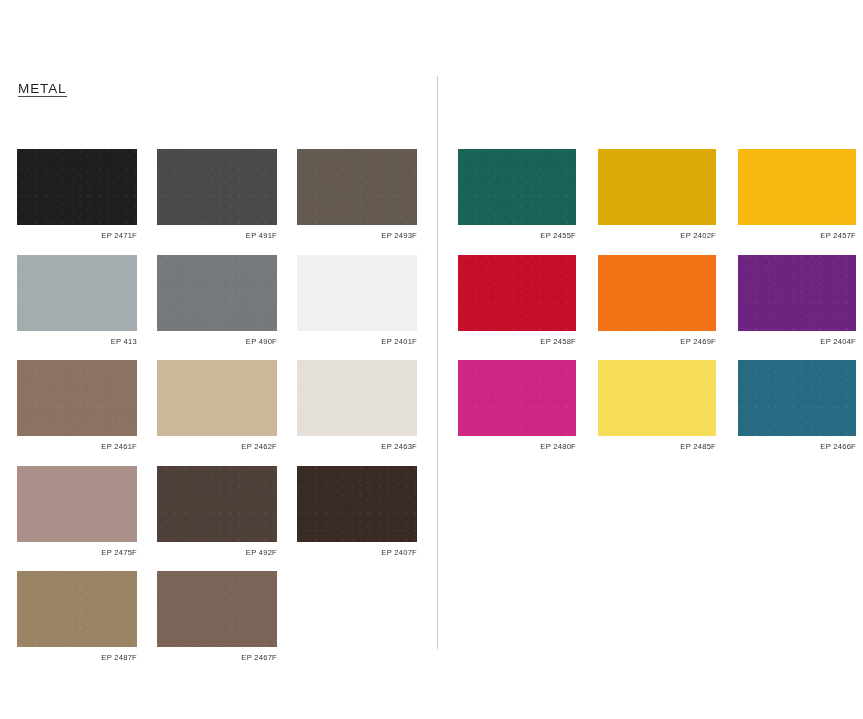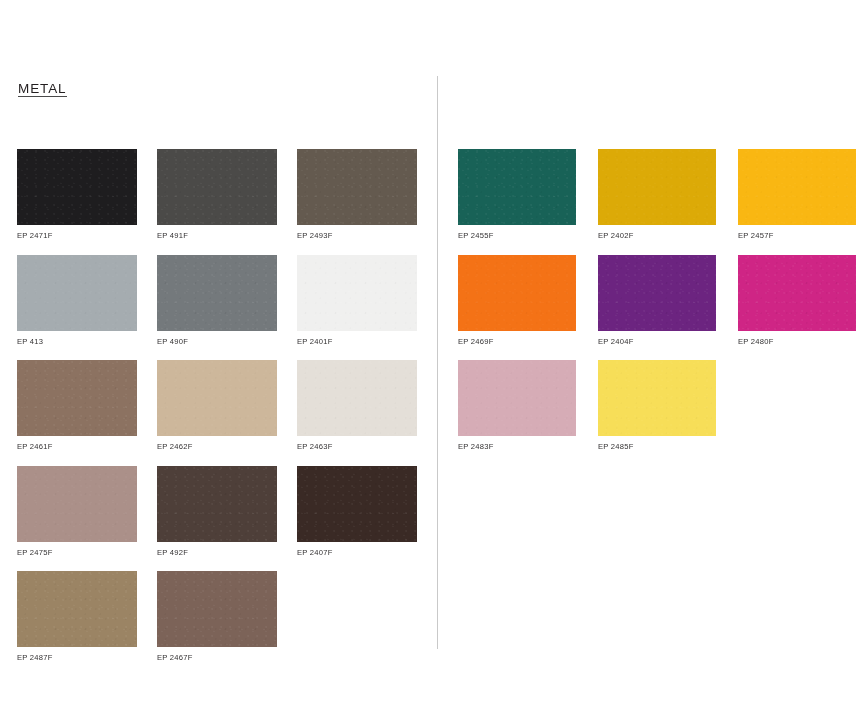--- a/index.html
+++ b/index.html
@@ -53,20 +53,21 @@
     top: 149px;
   }
   .panel-left  { left: 17px;  width: 400px; }
   .panel-right { left: 458px; width: 400px; }
 
   .grid {
     display: grid;
     grid-template-columns: repeat(3, 120px);
     column-gap: 20px;
     row-gap: 15px;
+    text-align: right;
   }
   .panel-right .grid {
     grid-template-columns: repeat(3, 118px);
     column-gap: 22px;
   }
 
   .swatch-cell {
     width: 120px;
   }
   .panel-right .swatch-cell {
@@ -185,38 +186,42 @@
         </div>
         <div class="swatch-cell">
           <div class="chip light" style="background: rgb(220, 170, 7);"></div>
           <div class="chip-label">EP 2402F</div>
         </div>
         <div class="swatch-cell">
           <div class="chip light" style="background: rgb(249, 183, 18);"></div>
           <div class="chip-label">EP 2457F</div>
         </div>
         <div class="swatch-cell">
+          <div class="chip" style="background: rgb(200, 12, 44);"></div>
+          <div class="chip-label">EP 2458F</div>
+        </div>
+        <div class="swatch-cell">
           <div class="chip light" style="background: rgb(244, 114, 22);"></div>
           <div class="chip-label">EP 2469F</div>
         </div>
         <div class="swatch-cell">
           <div class="chip" style="background: rgb(108, 36, 128);"></div>
           <div class="chip-label">EP 2404F</div>
         </div>
         <div class="swatch-cell">
           <div class="chip" style="background: rgb(207, 37, 133);"></div>
           <div class="chip-label">EP 2480F</div>
         </div>
         <div class="swatch-cell">
-          <div class="chip light" style="background: rgb(214, 172, 182);"></div>
-          <div class="chip-label">EP 2483F</div>
-        </div>
-        <div class="swatch-cell">
           <div class="chip light" style="background: rgb(247, 222, 88);"></div>
           <div class="chip-label">EP 2485F</div>
+        </div>
+        <div class="swatch-cell">
+          <div class="chip" style="background: rgb(39, 107, 130);"></div>
+          <div class="chip-label">EP 2466F</div>
         </div>
         <div class="swatch-cell empty">
           <div class="chip"></div>
           <div class="chip-label"></div>
         </div>
       </div>
   </div>
 
 </div>
 

